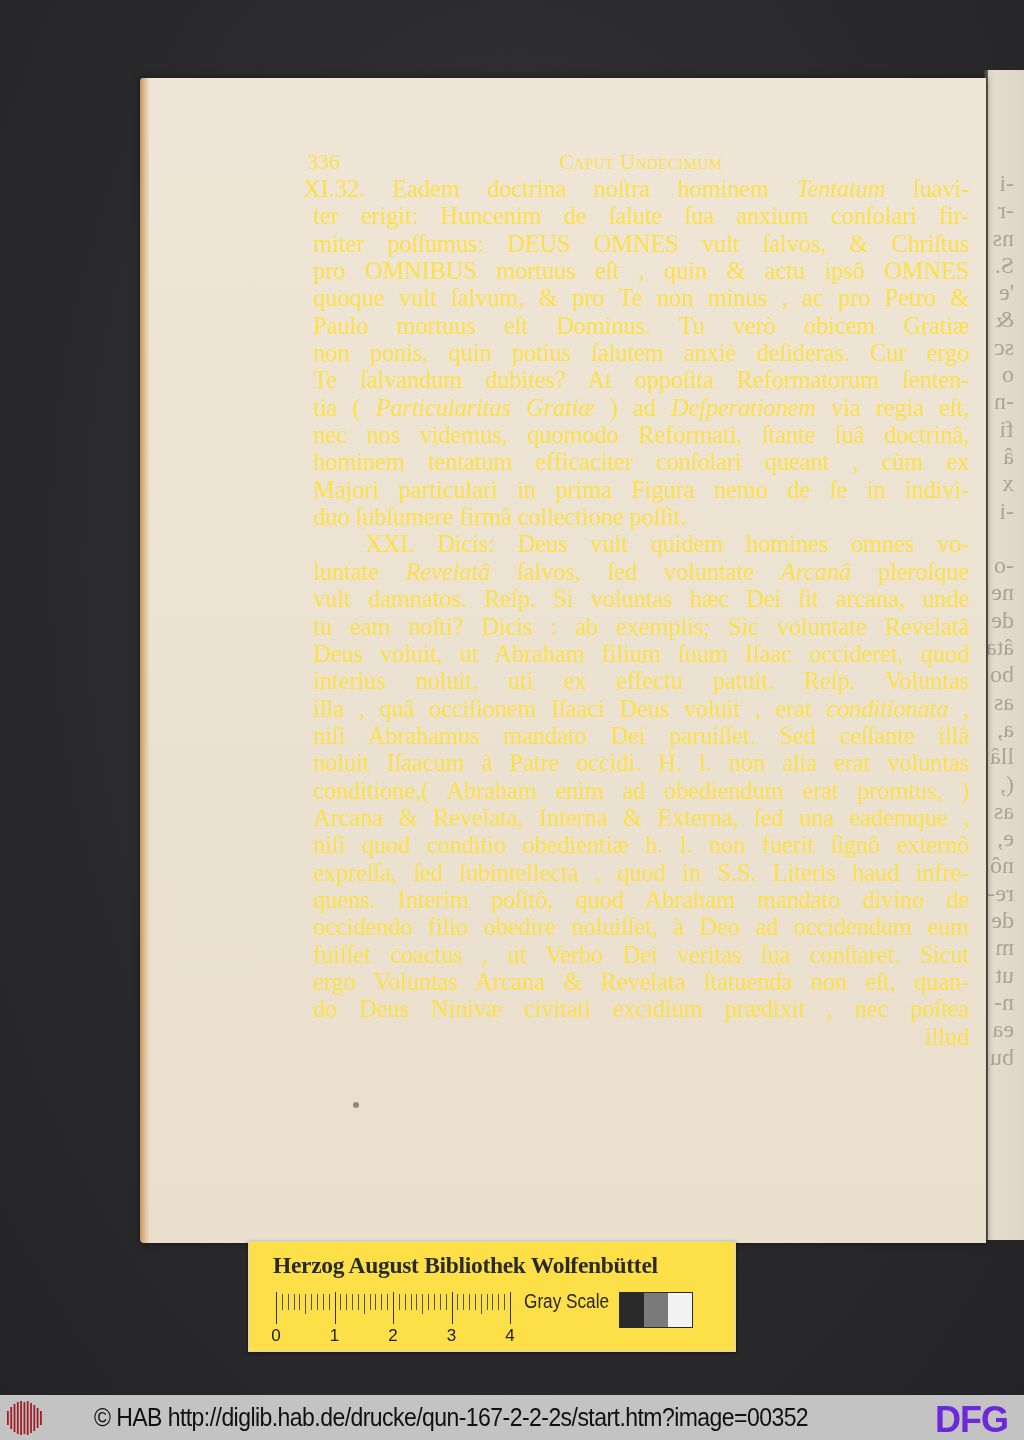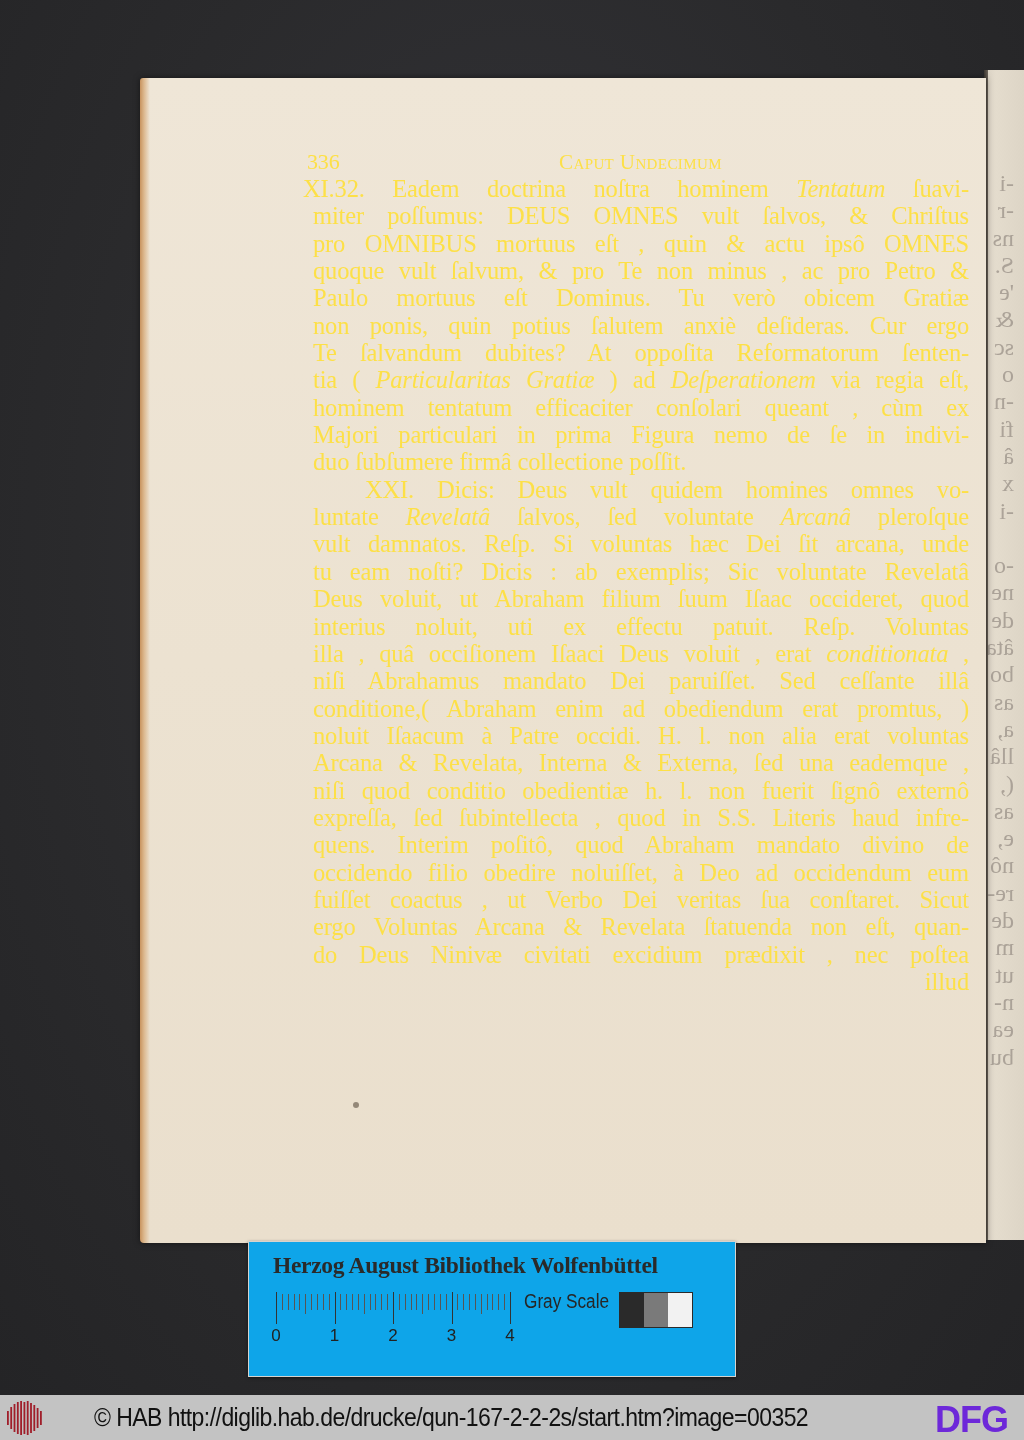--- a/index.html
+++ b/index.html
@@ -62,22 +62,22 @@
     .line.last { text-align-last: left; }
     .line.right { text-align-last: right; }
     .line.indent { padding-left: 52px; }
     .line.xl { margin-left: -10px; }
     .it { font-style: italic; }
     .stain {
       position: absolute; left: 353px; top: 1102px; width: 6px; height: 6px;
       border-radius: 50%; background: #6f6254; opacity: 0.7;
     }
     .card {
-      position: absolute; left: 248px; top: 1241px; width: 488px; height: 136px;
-      background: #0ea5e9;
+      position: absolute; left: 248px; top: 1241px; width: 488px; height: 111px;
+      background: #fde047;
       border: 1px solid #d5d3cf;
       box-shadow: 0 1px 3px rgba(0,0,0,0.5);
     }
     .card-title {
       position: absolute; left: 24px; top: 10px;
       font-family: "Liberation Serif", serif; font-weight: bold;
       font-size: 23.5px; color: #2a2a2a; letter-spacing: -0.3px;
       white-space: nowrap;
     }
     .ruler { position: absolute; left: 27px; top: 50px; width: 240px; height: 50px; }
@@ -162,40 +162,42 @@
 
 <div class="page"></div>
 
 <div class="text-block">
   <div class="running-head">
     <span class="page-number">336</span>
     <span class="head-title">Caput Undecimum</span>
   </div>
   <div id="lines">
       <span class="line xl"><span>XI.32.  Eadem doctrina noſtra hominem </span><span class="it">Tentatum</span><span> ſuavi-</span></span>
+      <span class="line"><span>ter erigit:  Huncenim de ſalute ſua anxium conſolari fir-</span></span>
       <span class="line"><span>miter poſſumus:  DEUS OMNES vult ſalvos, &amp; Chriſtus</span></span>
       <span class="line"><span>pro OMNIBUS mortuus eſt ,  quin  &amp;  actu  ipsô OMNES</span></span>
       <span class="line"><span>quoque vult ſalvum, &amp; pro Te non  minus ,  ac pro Petro &amp;</span></span>
       <span class="line"><span>Paulo  mortuus eſt Dominus.     Tu verò  obicem Gratiæ</span></span>
       <span class="line"><span>non ponis,  quin  potius ſalutem anxiè deſideras.  Cur ergo</span></span>
       <span class="line"><span>Te ſalvandum dubites?  At oppoſita Reformatorum ſenten-</span></span>
       <span class="line"><span>tia ( </span><span class="it">Particularitas Gratiæ</span><span> ) ad </span><span class="it">Deſperationem</span><span> via regia eſt,</span></span>
+      <span class="line"><span>nec nos videmus, quomodo Reformati, ſtante ſuâ doctrinâ,</span></span>
       <span class="line"><span>hominem tentatum  efficaciter conſolari queant ,  cùm  ex</span></span>
       <span class="line"><span>Majori particulari  in  prima Figura nemo de ſe in indivi-</span></span>
       <span class="line last"><span>duo ſubſumere firmâ collectione poſſit.</span></span>
       <span class="line indent"><span>XXI.   Dicis:  Deus vult quidem homines omnes vo-</span></span>
       <span class="line"><span>luntate </span><span class="it">Revelatâ</span><span>  ſalvos,  ſed voluntate  </span><span class="it">Arcanâ</span><span> pleroſque</span></span>
       <span class="line"><span>vult  damnatos.     Reſp. Si voluntas hæc Dei ſit arcana, unde</span></span>
       <span class="line"><span>tu eam noſti?  Dicis :  ab exemplis;  Sic voluntate Revelatâ</span></span>
       <span class="line"><span>Deus voluit, ut Abraham  filium ſuum Iſaac occideret, quod</span></span>
       <span class="line"><span>interius  noluit,  uti  ex  effectu  patuit.     Reſp.  Voluntas</span></span>
       <span class="line"><span>illa ,  quâ occiſionem Iſaaci Deus voluit ,  erat  </span><span class="it">conditionata</span><span> ,</span></span>
       <span class="line"><span>niſi Abrahamus mandato  Dei paruiſſet.     Sed ceſſante illâ</span></span>
+      <span class="line"><span>noluit Iſaacum à Patre occidi.     H. l. non alia erat voluntas</span></span>
       <span class="line"><span>conditione,( Abraham enim ad obediendum erat promtus, )</span></span>
-      <span class="line"><span>noluit Iſaacum à Patre occidi.     H. l. non alia erat voluntas</span></span>
       <span class="line"><span>Arcana &amp; Revelata, Interna &amp; Externa, ſed una eademque ,</span></span>
       <span class="line"><span>niſi quod conditio obedientiæ h. l. non fuerit ſignô externô</span></span>
       <span class="line"><span>expreſſa, ſed ſubintellecta ,  quod in S.S. Literis haud infre-</span></span>
       <span class="line"><span>quens.  Interim poſitô,  quod Abraham mandato divino de</span></span>
       <span class="line"><span>occidendo filio obedire noluiſſet, à Deo ad occidendum eum</span></span>
       <span class="line"><span>fuiſſet coactus ,  ut Verbo Dei veritas ſua  conſtaret.    Sicut</span></span>
       <span class="line"><span>ergo Voluntas Arcana &amp; Revelata ſtatuenda non eſt, quan-</span></span>
       <span class="line"><span>do Deus Ninivæ civitati excidium  prædixit ,   nec  poſtea</span></span>
       <span class="line right"><span>illud</span></span>
     </div>

